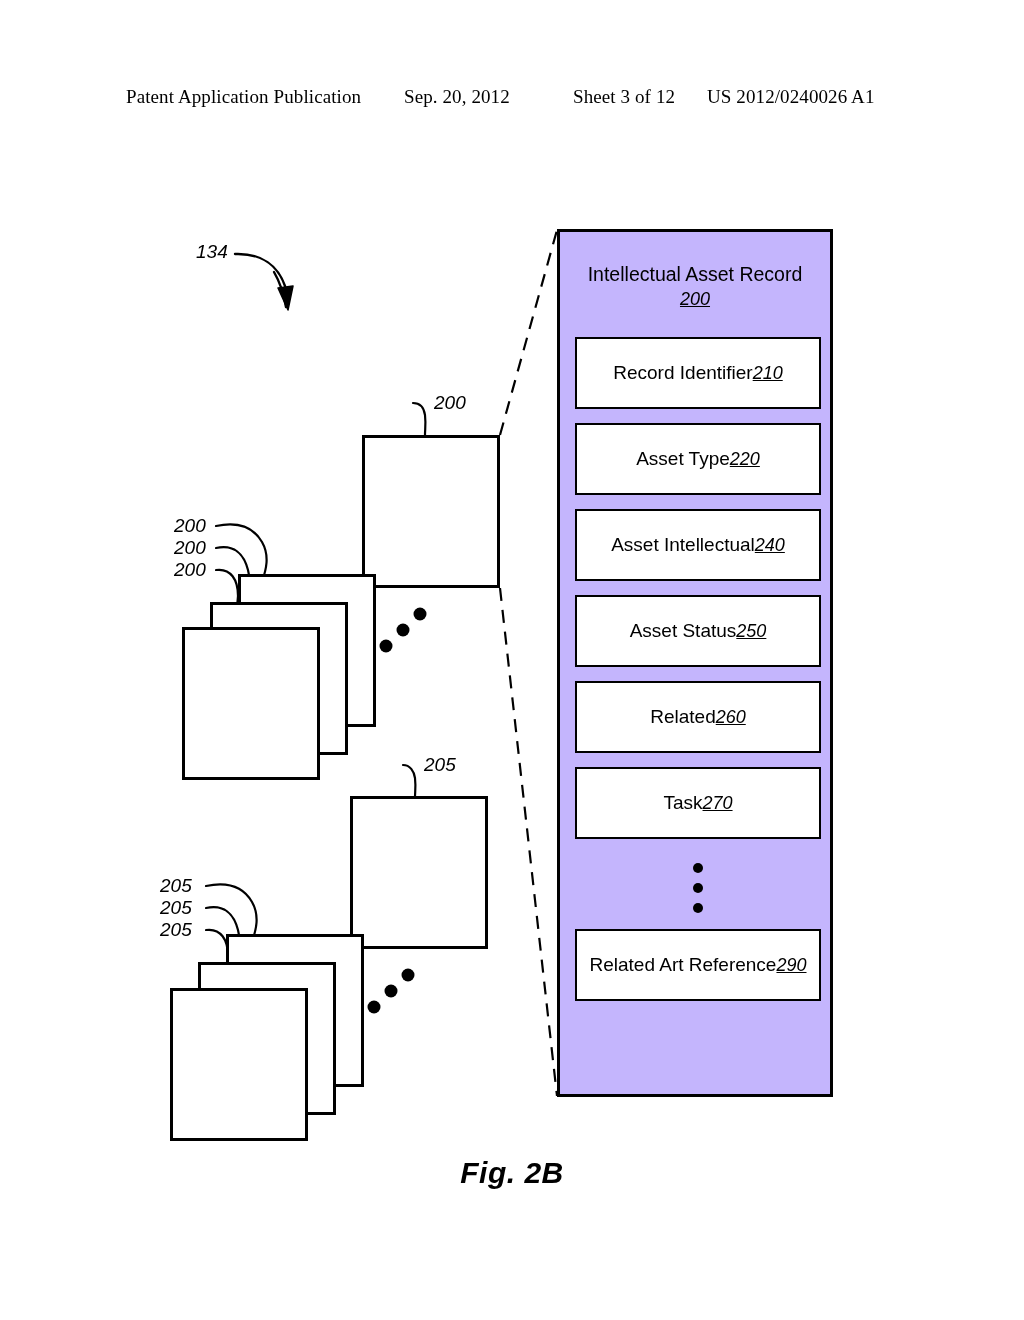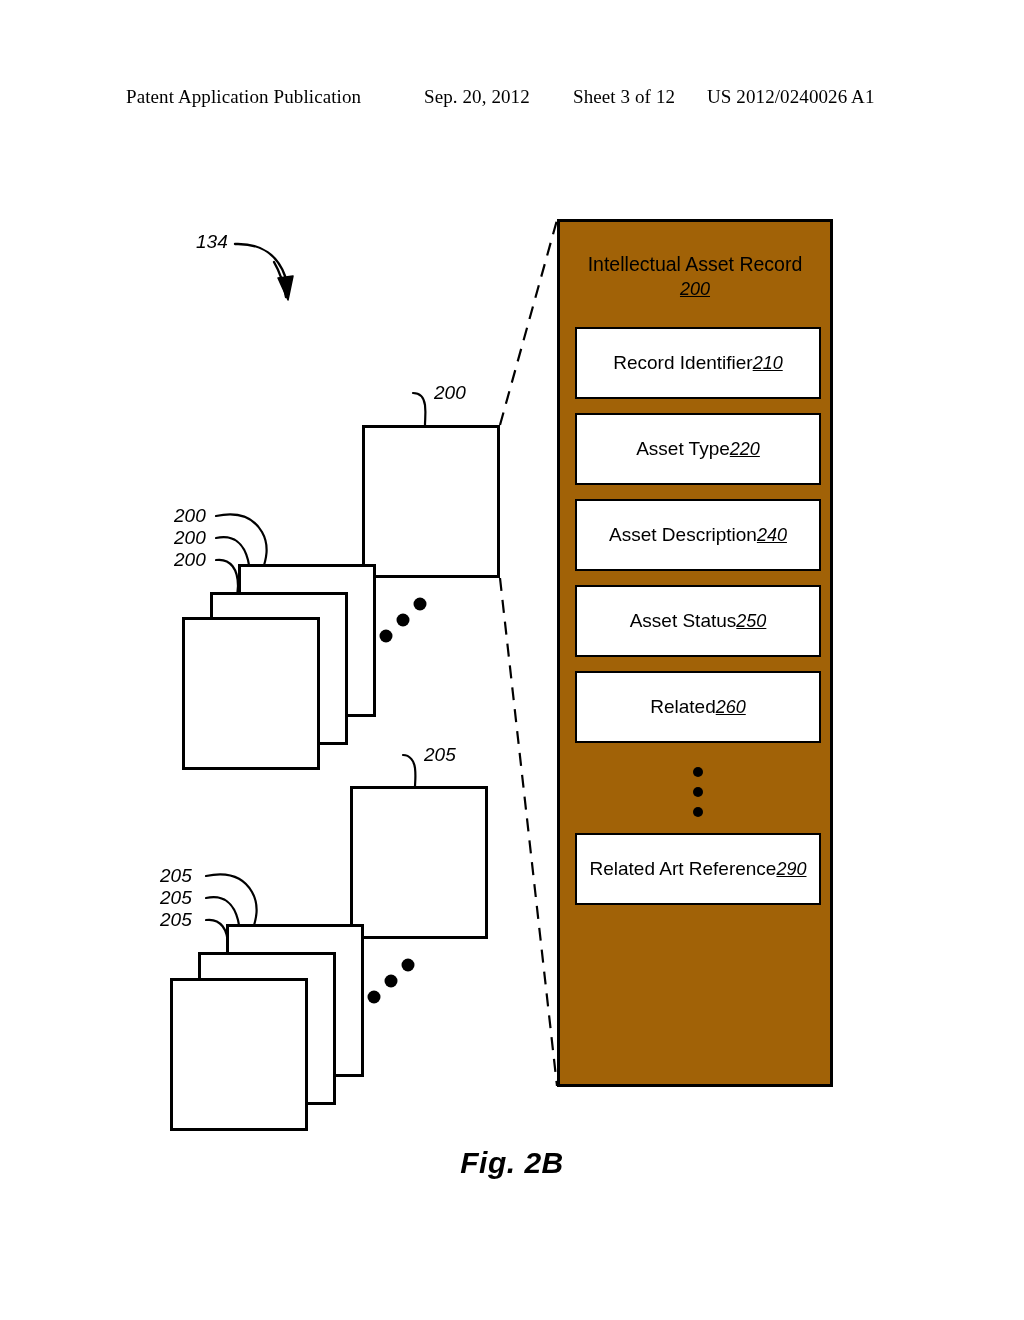--- a/index.html
+++ b/index.html
@@ -26,50 +26,50 @@
     height: 28px;
     display: flex;
     align-items: baseline;
     font-family: "Liberation Serif", serif;
     font-weight: normal;
     font-size: 19px;
     letter-spacing: 0.1px;
     white-space: nowrap;
   }
   .hdr-pub   { position: absolute; left: 126px; top: 0; }
-  .hdr-date  { position: absolute; left: 424px; top: 0; }
+  .hdr-date  { position: absolute; left: 404px; top: 0; }
   .hdr-sheet { position: absolute; left: 573px; top: 0; }
   .hdr-num   { position: absolute; left: 707px; top: 0; }
 
   
   .figure {
     position: absolute;
     left: 0;
-    top: 4px;
+    top: 14px;
     width: 1024px;
     height: 968px;
   }
   .svg-layer {
     position: absolute;
     left: 0;
     top: 0;
     width: 1024px;
     height: 1320px;
   }
 
   
   .detail-panel {
     position: absolute;
     left: 557px;
     top: 215px;
     width: 276px;
     height: 868px;
     border: 3px solid #000;
     box-sizing: border-box;
-    background: #a16207;
+    background: #c4b5fd;
     padding-left: 27px;
   }
   .panel-title {
     position: absolute;
     left: 0;
     top: 30px;
     width: 100%;
     text-align: center;
   }
   .panel-title .ttl {
@@ -255,34 +255,38 @@
         <span class="ref">210</span>
       </div>
 
       <div class="field-box">
         <span class="lbl">Asset Type</span>
         <span class="ref">220</span>
       </div>
 
 
       <div class="field-box">
-        <span class="lbl">Asset Description</span>
+        <span class="lbl">Asset Intellectual</span>
         <span class="ref">240</span>
       </div>
 
       <div class="field-box">
         <span class="lbl">Asset Status</span>
         <span class="ref">250</span>
       </div>
 
       <div class="field-box">
         <span class="lbl">Related</span>
         <span class="ref">260</span>
       </div>
 
+      <div class="field-box">
+        <span class="lbl">Task</span>
+        <span class="ref">270</span>
+      </div>
 
       <div class="v-ellipsis">
         <i></i>
         <i></i>
         <i></i>
       </div>
 
       <div class="field-box">
         <span class="lbl">Related Art Reference</span>
         <span class="ref">290</span>

